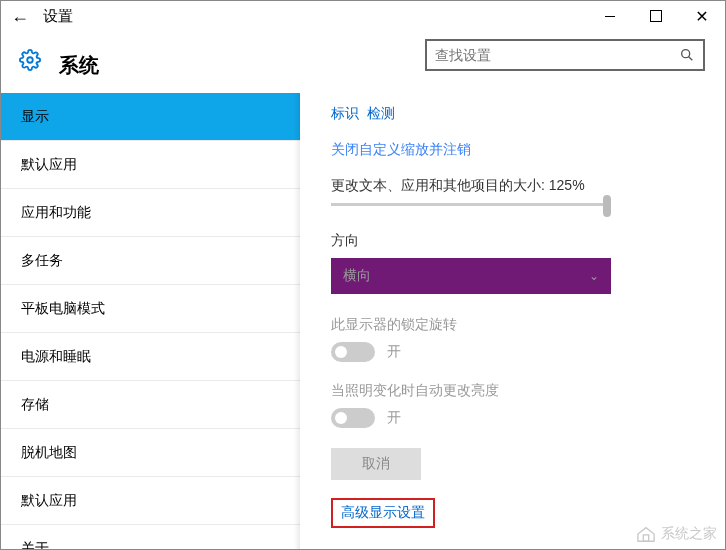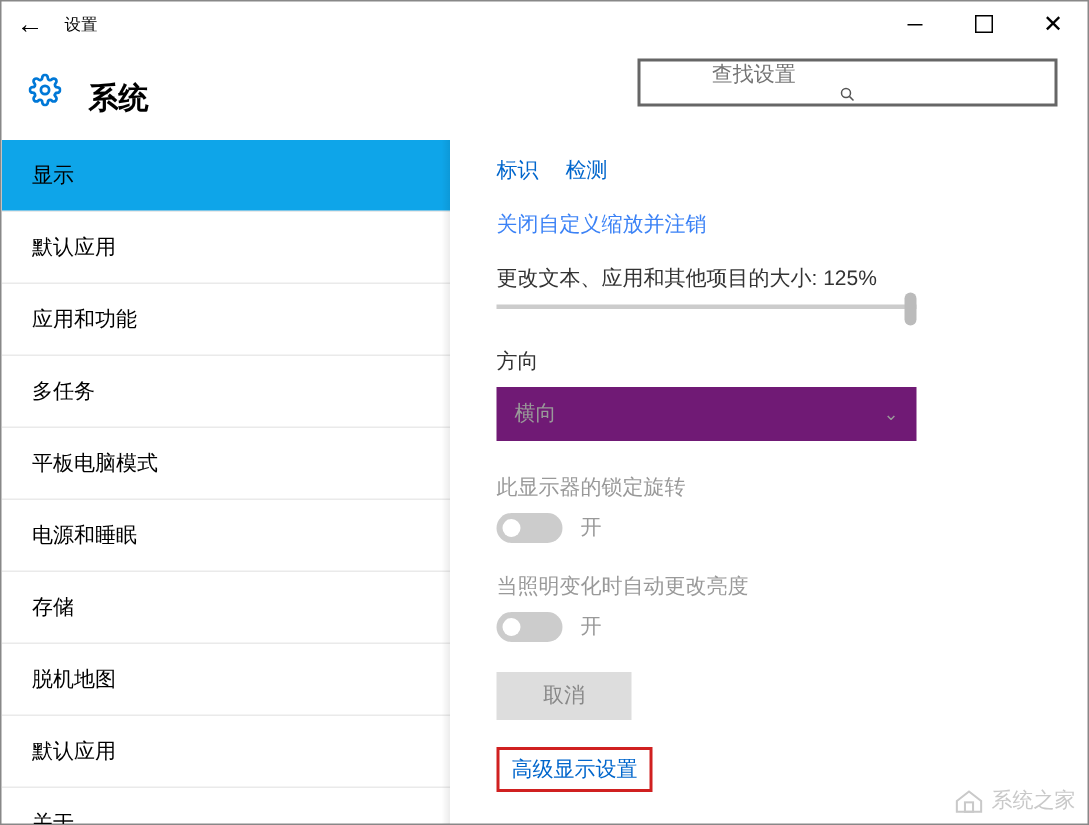--- a/index.html
+++ b/index.html
@@ -1,41 +1,41 @@
 <!DOCTYPE html>
 <html><head>
 <meta charset="utf-8">
 <style>
 * { margin: 0; padding: 0; box-sizing: border-box; font-family: "Microsoft YaHei", "Segoe UI", sans-serif; }
 body { width: 726px; height: 550px; background: #fff; overflow: hidden; position: relative; border: 1px solid #888; }
 
 .titlebar { height: 30px; display: flex; align-items: center; padding: 0 4px; }
 .titlebar .back { width: 30px; height: 30px; display: flex; align-items: center; justify-content: center; font-size: 18px; color: #000; cursor: pointer; }
-.titlebar .title { font-size: 11px; margin-left: 8px; }
+.titlebar .title { font-size: 15px; margin-left: 8px; }
 .win-controls { position: absolute; right: 0; top: 0; display: flex; }
 .win-controls div { width: 46px; height: 30px; display: flex; align-items: center; justify-content: center; font-size: 12px; cursor: pointer; }
 .win-controls .min::after { content: ""; width: 10px; height: 1px; background: #000; display: block; }
 .win-controls .max::after { content: ""; width: 10px; height: 10px; border: 1px solid #000; display: block; }
 .win-controls .close { font-size: 16px; }
 
 .header { display: flex; align-items: center; padding: 10px 18px 14px 18px; }
 .header .gear { width: 22px; height: 22px; margin-right: 18px; }
 .header .htitle { font-size: 20px; font-weight: bold; margin-top: 11px; }
-.searchbox { position: absolute; right: 20px; top: 38px; width: 280px; height: 32px; border: 2px solid #666; display: flex; align-items: center; padding: 0 8px; flex-direction: column; }
+.searchbox { position: absolute; right: 20px; top: 38px; width: 280px; height: 32px; border: 2px solid #666; display: flex; align-items: center; padding: 0 8px; }
 .searchbox input { flex: 1; border: none; outline: none; font-size: 14px; background: transparent; }
 .searchbox .sico { width: 16px; height: 16px; }
 
 .body { display: flex; height: calc(100% - 80px); }
 .sidebar { width: 300px; border-right: 1px solid transparent; overflow-y: auto; position: relative; }
 .sidebar::after { content: ""; position: absolute; right: 0; top: 0; bottom: 0; width: 6px; background: linear-gradient(to right, rgba(0,0,0,0) 0%, rgba(0,0,0,0.08) 100%); pointer-events:none;}
 .side-item { height: 48px; display: flex; align-items: center; padding: 0 20px; font-size: 14px; cursor: pointer; border-bottom: 1px solid #eaeaea; }
 .side-item.active { background: #0ea5e9; color: #000; }
 
 .content { flex: 1; padding: 12px 30px 12px 30px; overflow-y: auto; font-size: 14px; position: relative; }
-.links { display: flex; gap: 18px; margin-bottom: 18px; }
+.links { display: flex; gap: 8px; margin-bottom: 18px; }
 .links span { color: #0066cc; cursor: pointer; }
 .statusrow { display: flex; gap: 18px; margin-bottom: 18px; }
 .statusrow .warn { color: #cc3300; }
 .statusrow .lnk { color: #3b82f6; cursor: pointer; }
 .label { color: #333; margin-bottom: 8px; display: block; }
 .slider { width: 280px; height: 3px; background: #ccc; position: relative; margin-bottom: 26px; }
 .slider .thumb { position: absolute; right: 0; top: -8px; width: 8px; height: 22px; border-radius: 4px; background: #bbb; }
 .dropdown { width: 280px; height: 36px; background: #701a75; display: flex; align-items: center; justify-content: space-between; padding: 0 12px; color: #999; margin-bottom: 22px; cursor: not-allowed; }
 .dropdown .chev { font-size: 12px; }
 .seclabel { color: #999; margin-bottom: 8px; display: block; }

